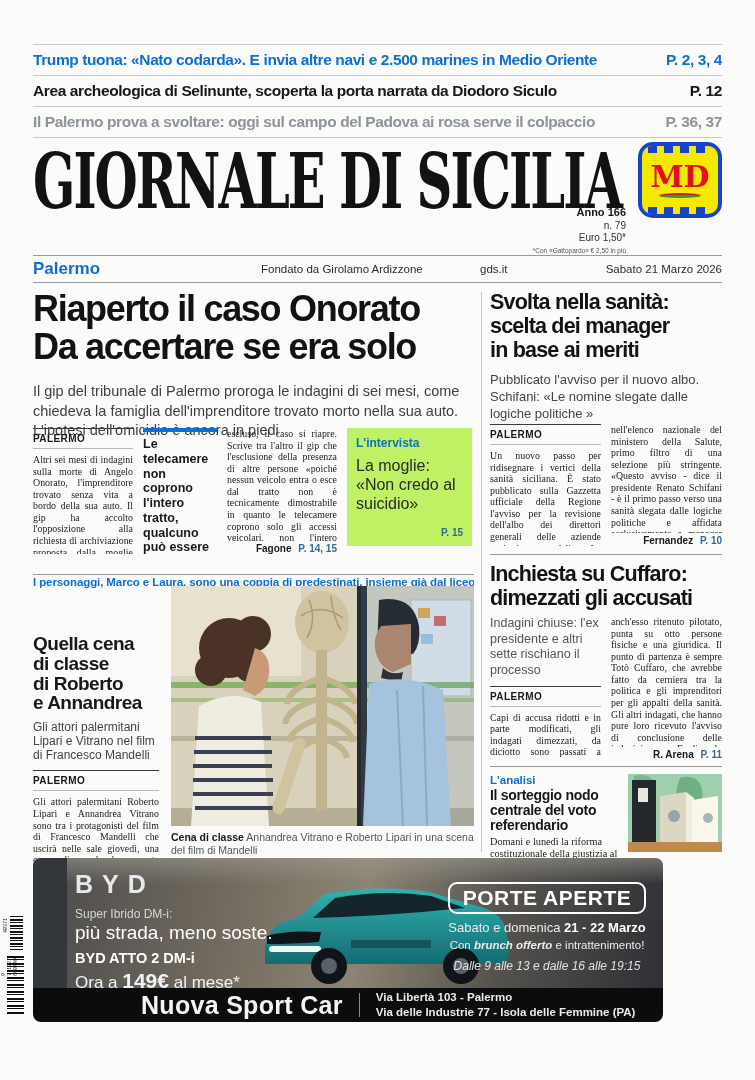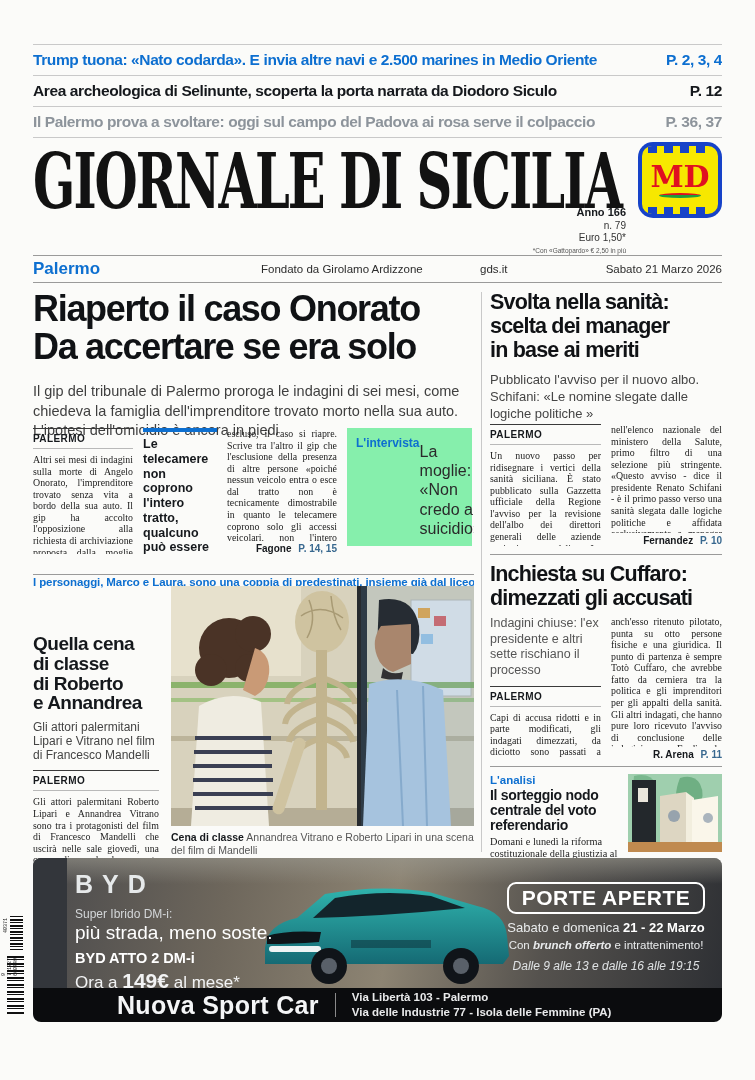--- a/index.html
+++ b/index.html
@@ -51,22 +51,22 @@
           border-bottom:1px solid #b9b9b9;padding:4px 0;margin-bottom:5px;}
   .serif{font-family:"Liberation Serif",serif;font-size:9.9px;line-height:1.17;text-align:justify;color:#1c1c1c;}
   .tcol1{width:100px;flex:0 0 auto;}
   .qcol{width:74px;flex:0 0 auto;border-top:4px solid #0d6fd0;padding-top:5px;
         font-weight:bold;font-size:12.5px;line-height:1.18;color:#15181c;}
   .tcol2{width:110px;flex:0 0 auto;display:flex;flex-direction:column;}
   .tcol2 .serif{flex:1;overflow:hidden;}
   .byline{text-align:right;font-size:10px;margin-top:2px;white-space:nowrap;}
   .byline .by{font-weight:bold;color:#15181c;}
   .byline .pg{font-weight:bold;color:#38688f;margin-left:4px;}
-  .intbox{width:125px;flex:0 0 auto;height:118px;background:#86efac;padding:8px 9px;box-sizing:border-box;
-          display:flex;}
+  .intbox{width:125px;flex:0 0 auto;height:118px;background:#bef264;padding:8px 9px;box-sizing:border-box;
+          display:flex;flex-direction:column;}
   .intbox .lbl{color:#0d6fd0;font-weight:bold;font-size:12px;}
   .intbox .q{font-size:16px;line-height:1.2;color:#2a2a2a;margin-top:6px;}
   .intbox .pg{margin-top:auto;text-align:right;font-weight:bold;font-size:10px;color:#38688f;}
   .film-banner{position:absolute;top:284px;width:441px;border-top:1px solid #9a9a9a;padding-top:1px;
                color:#0d6fd0;font-weight:bold;font-size:11.5px;letter-spacing:-0.1px;white-space:nowrap;overflow:hidden;}
   .film-row{position:absolute;top:296px;width:441px;display:flex;gap:12px;}
   .film-left{width:126px;flex:0 0 auto;display:flex;flex-direction:column;height:258px;margin-top:48px;}
   .film-h{font-size:19px;font-weight:800;letter-spacing:-0.5px;line-height:1.04;white-space:pre-line;}
   .film-sf{font-size:12px;line-height:1.15;color:#444;margin:8px 0 8px;}
   .film-left .serif{flex:1;overflow:hidden;}
@@ -86,21 +86,21 @@
   .cuf-row{position:absolute;top:326px;height:144px;width:232px;display:flex;gap:10px;overflow:hidden;justify-content:flex-end;}
   .cuf-sf{font-size:12.5px;line-height:1.25;color:#555;margin-bottom:7px;}
   .r-rule2{position:absolute;top:476px;width:232px;}
   .analisi{position:absolute;top:484px;width:232px;height:78px;display:flex;gap:8px;}
   .ana-left{width:130px;flex:0 0 auto;display:flex;flex-direction:column;}
   .ana-lbl{color:#0d6fd0;font-weight:bold;font-size:11.5px;}
   .ana-h{font-size:14px;font-weight:800;line-height:1.08;letter-spacing:-0.3px;margin:2px 0 3px;}
   .ana-body{font-family:"Liberation Serif",serif;font-size:10.3px;line-height:1.15;color:#1c1c1c;}
   .ana-photo{width:94px;height:78px;flex:0 0 auto;overflow:hidden;}
   
-  .ad{position:absolute;left:33px;top:858px;width:689px;height:164px;border-radius:8px;overflow:hidden;}
+  .ad{position:absolute;left:33px;top:858px;width:630px;height:164px;border-radius:8px;overflow:hidden;}
   .ad-visual{position:relative;width:100%;height:130px;
      background:linear-gradient(100deg,#4a4a4c 0%,#6e675c 28%,#8d8473 52%,#55524e 74%,#2e3034 100%);}
   .ad-visual:before{content:"";position:absolute;left:0;top:0;width:34px;height:100%;background:#33363b;}
   .ad-visual:after{content:"";position:absolute;left:34px;top:0;right:0;height:26px;
      background:linear-gradient(#9b998f,transparent);opacity:.6;}
   .ad-left{position:absolute;left:42px;top:12px;z-index:3;color:#fff;}
   .ad-brand{font-weight:800;font-size:25px;letter-spacing:9px;color:#e6e9ea;}
   .ad-t1{font-size:12px;color:#d4d7d9;margin-top:8px;}
   .ad-t2{font-size:19px;font-weight:normal;margin-top:1px;}
   .ad-model{font-size:14.5px;font-weight:bold;margin-top:6px;}
@@ -109,21 +109,21 @@
   .ad-right{position:absolute;right:8px;top:24px;width:216px;text-align:center;z-index:3;color:#e9ebec;}
   .ad-event{display:inline-block;border:2px solid #fff;border-radius:9px;padding:2px 13px;
             font-weight:800;font-size:21px;letter-spacing:0.5px;color:#fff;}
   .ad-dates{font-size:13px;margin-top:6px;}
   .ad-dates b{color:#fff;}
   .ad-line2{font-size:11.5px;margin-top:4px;}
   .ad-line2 b{font-style:italic;}
   .ad-hours{font-size:12px;font-style:italic;margin-top:8px;color:#dfe2e4;}
   .ad-car{position:absolute;left:218px;bottom:2px;z-index:2;}
   .ad-bar{position:relative;width:100%;height:34px;background:#0b0c0e;display:flex;align-items:center;}
-  .ad-dealer{font-size:25px;font-weight:bold;color:#f4f5f6;letter-spacing:0.3px;margin-left:84px;white-space:nowrap;}
+  .ad-dealer{font-size:25px;font-weight:bold;color:#f4f5f6;letter-spacing:0.3px;margin-left:108px;white-space:nowrap;}
   .ad-sep{width:1px;height:24px;background:#8a8a8a;margin:0 16px;}
   .ad-addr{font-size:11.5px;line-height:1.3;color:#e9eaeb;font-weight:bold;}
   
   .barcode{position:absolute;left:2px;top:916px;width:24px;}
   .bc-digits{writing-mode:vertical-rl;transform:rotate(180deg);font-family:"Liberation Mono",monospace;
              font-size:5px;color:#222;position:absolute;}
   .bc-small{position:absolute;left:8px;top:0;width:13px;height:34px;
      background:repeating-linear-gradient(180deg,#111 0 1px,#fff 1px 3px,#111 3px 5px,#fff 5px 6px);}
   .bc-large{position:absolute;left:5px;top:40px;width:17px;height:58px;
      background:repeating-linear-gradient(180deg,#111 0 2px,#fff 2px 3px,#111 3px 4px,#fff 4px 7px);}

